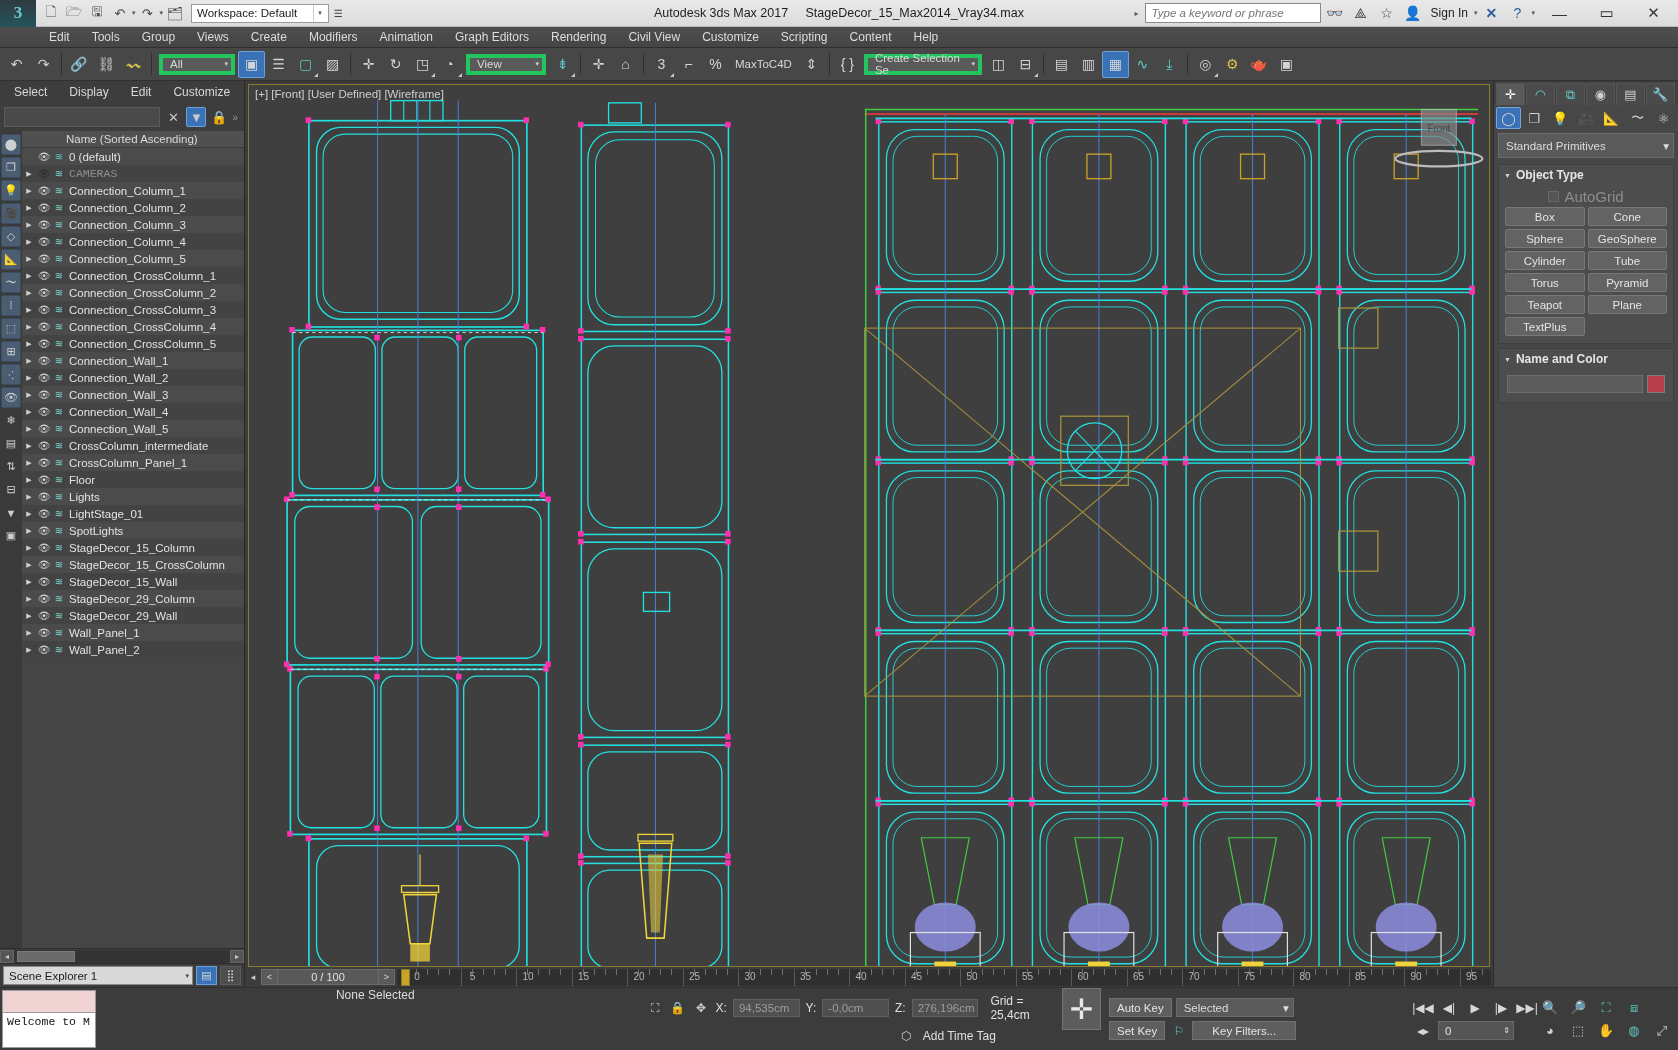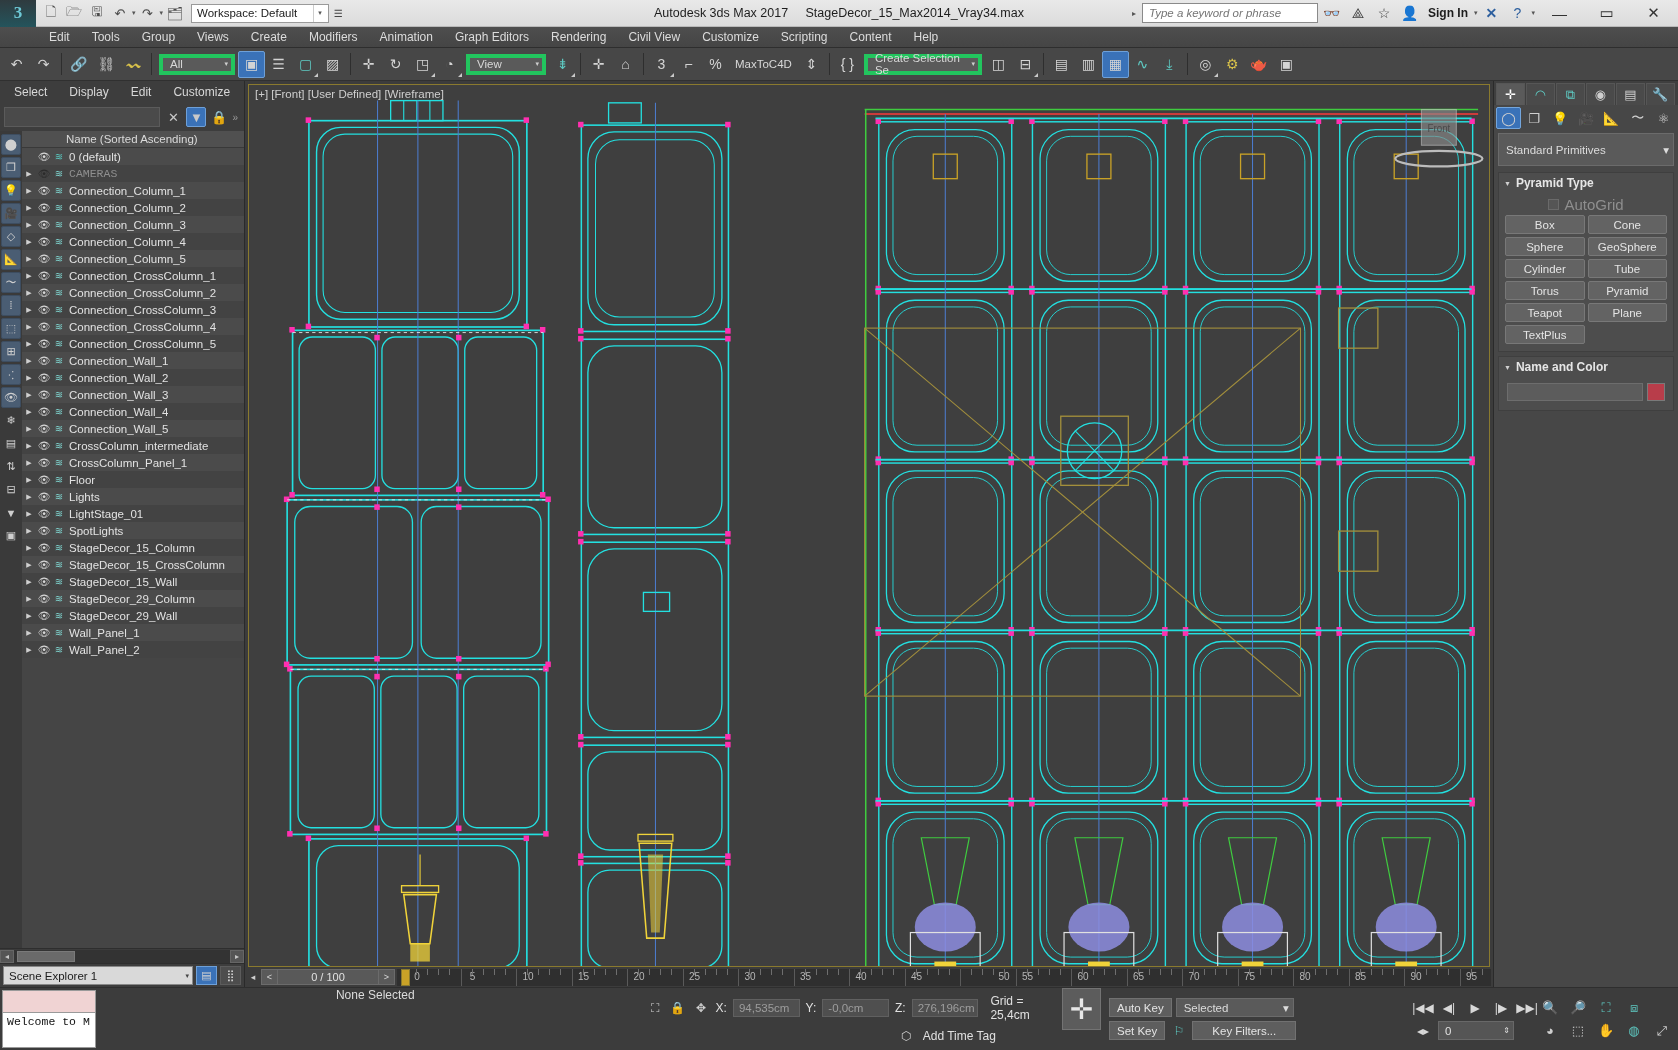--- a/index.html
+++ b/index.html
@@ -44,21 +44,21 @@
   .titleright{ margin-left:auto; display:flex; align-items:center; gap:2px; padding-right:2px;}
   .searchbox{
     display:flex;align-items:center;height:20px;border:1px solid #8a8a8a;background:#fff;width:176px;
   }
   .searchbox input{
     border:0;outline:0;width:100%;height:100%;font-size:11.5px;font-style:italic;color:#777;
     font-family:"Liberation Sans",sans-serif;padding-left:6px;background:transparent;
   }
   .searchprev{font-size:8px;color:#555;padding:0 4px;}
   .ticon{width:24px;height:22px;display:flex;align-items:center;justify-content:center;font-size:14px;color:#3c3c3c;}
-  .signin{font-size:12px;color:#1d1d1d;padding:0 4px;font-weight:bold;}
+  .signin{font-size:12px;color:#1d1d1d;padding:0 4px;}
   .wctrl{width:45px;height:27px;display:flex;align-items:center;justify-content:center;font-size:15px;color:#333;}
 
   
   .menubar{
     height:21px;background:linear-gradient(#4e4e4e,#454545);display:flex;align-items:center;
     padding-left:38px; border-bottom:1px solid #2e2e2e;
   }
   .menubar .mi{ padding:0 11px; font-size:12px; color:#dcdcdc; line-height:21px; cursor:default;}
 
   
@@ -152,21 +152,21 @@
   
   .rightcol{width:185px;background:#474747;border-left:1px solid #2a2a2a;display:flex;flex-direction:column;}
   .cp-tabs{height:24px;display:flex;align-items:center;gap:1px;padding:2px 2px 0 2px;background:#3f3f3f;}
   .cp-tab{width:29px;height:22px;display:flex;align-items:center;justify-content:center;
       font-size:13px;color:#cfcfcf;background:#4a4a4a;border:1px solid #565656;border-bottom:none;}
   .cp-tab.sel{background:#5a5a5a;color:#fff;}
   .cp-sub{height:26px;display:flex;align-items:center;gap:1px;padding:2px;background:#474747;}
   .cp-ico{width:26px;height:22px;display:flex;align-items:center;justify-content:center;font-size:13px;color:#d0d0d0;border:1px solid transparent;border-radius:2px;}
   .cp-ico.on{background:#3a72b8;border-color:#74a6dd;}
   .cp-combo{
-    margin:2px 4px;height:33px;background:#5a5a5a;border:1px solid #6b6b6b;display:flex;align-items:center;
+    margin:2px 4px;height:25px;background:#5a5a5a;border:1px solid #6b6b6b;display:flex;align-items:center;
     justify-content:space-between;padding:0 4px 0 7px;font-size:11.5px;color:#dcdcdc;
   }
   .roll{margin:4px 4px 0 4px;background:#4d4d4d;border:1px solid #3f3f3f;}
   .roll-h{height:20px;display:flex;align-items:center;gap:5px;padding-left:5px;font-size:12px;font-weight:bold;color:#e6e6e6;}
   .roll-h .tri{font-size:7px;color:#d0d0d0;}
   .roll-b{padding:2px 6px 7px 6px;}
   .autogrid{display:flex;align-items:center;justify-content:center;gap:5px;font-size:15px;color:#8e8e8e;height:18px;}
   .chk{width:11px;height:11px;background:#555;border:1px solid #6a6a6a;}
   .btngrid{display:grid;grid-template-columns:1fr 1fr;gap:3px;margin-top:2px;}
   .pbtn{height:19px;background:#636363;border:1px solid #787878;border-radius:2px;
@@ -1031,21 +1031,21 @@
             <div class="tick" style="left: 474.2px;"></div>
             <div class="tick" style="left: 485.3px;"></div>
             <div class="tick" style="left: 496.4px;"></div>
             <div class="tick tickM" style="left: 507.5px;"></div>
             <div class="lbl" style="left: 519.5px;">45</div>
             <div class="tick" style="left: 518.6px;"></div>
             <div class="tick" style="left: 529.7px;"></div>
             <div class="tick" style="left: 540.8px;"></div>
             <div class="tick" style="left: 551.9px;"></div>
             <div class="tick tickM" style="left: 563px;"></div>
-            <div class="lbl" style="left: 575px; margin-left: 32px;">50</div>
+            <div class="lbl" style="left: 575px;">50</div>
             <div class="tick" style="left: 574.1px;"></div>
             <div class="tick" style="left: 585.2px;"></div>
             <div class="tick" style="left: 596.3px;"></div>
             <div class="tick" style="left: 607.4px;"></div>
             <div class="tick tickM" style="left: 618.5px;"></div>
             <div class="lbl" style="left: 630.5px;">55</div>
             <div class="tick" style="left: 629.6px;"></div>
             <div class="tick" style="left: 640.7px;"></div>
             <div class="tick" style="left: 651.8px;"></div>
             <div class="tick" style="left: 662.9px;"></div>
@@ -1119,21 +1119,21 @@
         <div class="cp-ico">⚛</div>
       </div>
       <div class="cp-combo">
         <span>Standard Primitives</span>
         <span class="ca">▾</span>
       </div>
 
       <div class="roll">
         <div class="roll-h">
           <span class="tri">▼</span>
-          <span>Pyramid Type</span>
+          <span>Object Type</span>
         </div>
         <div class="roll-b">
           <div class="autogrid">
             <span class="chk"></span>
             <span>AutoGrid</span>
           </div>
           <div class="btngrid" id="objbtns">
               <div class="pbtn">Box</div>
               <div class="pbtn">Cone</div>
               <div class="pbtn">Sphere</div>

